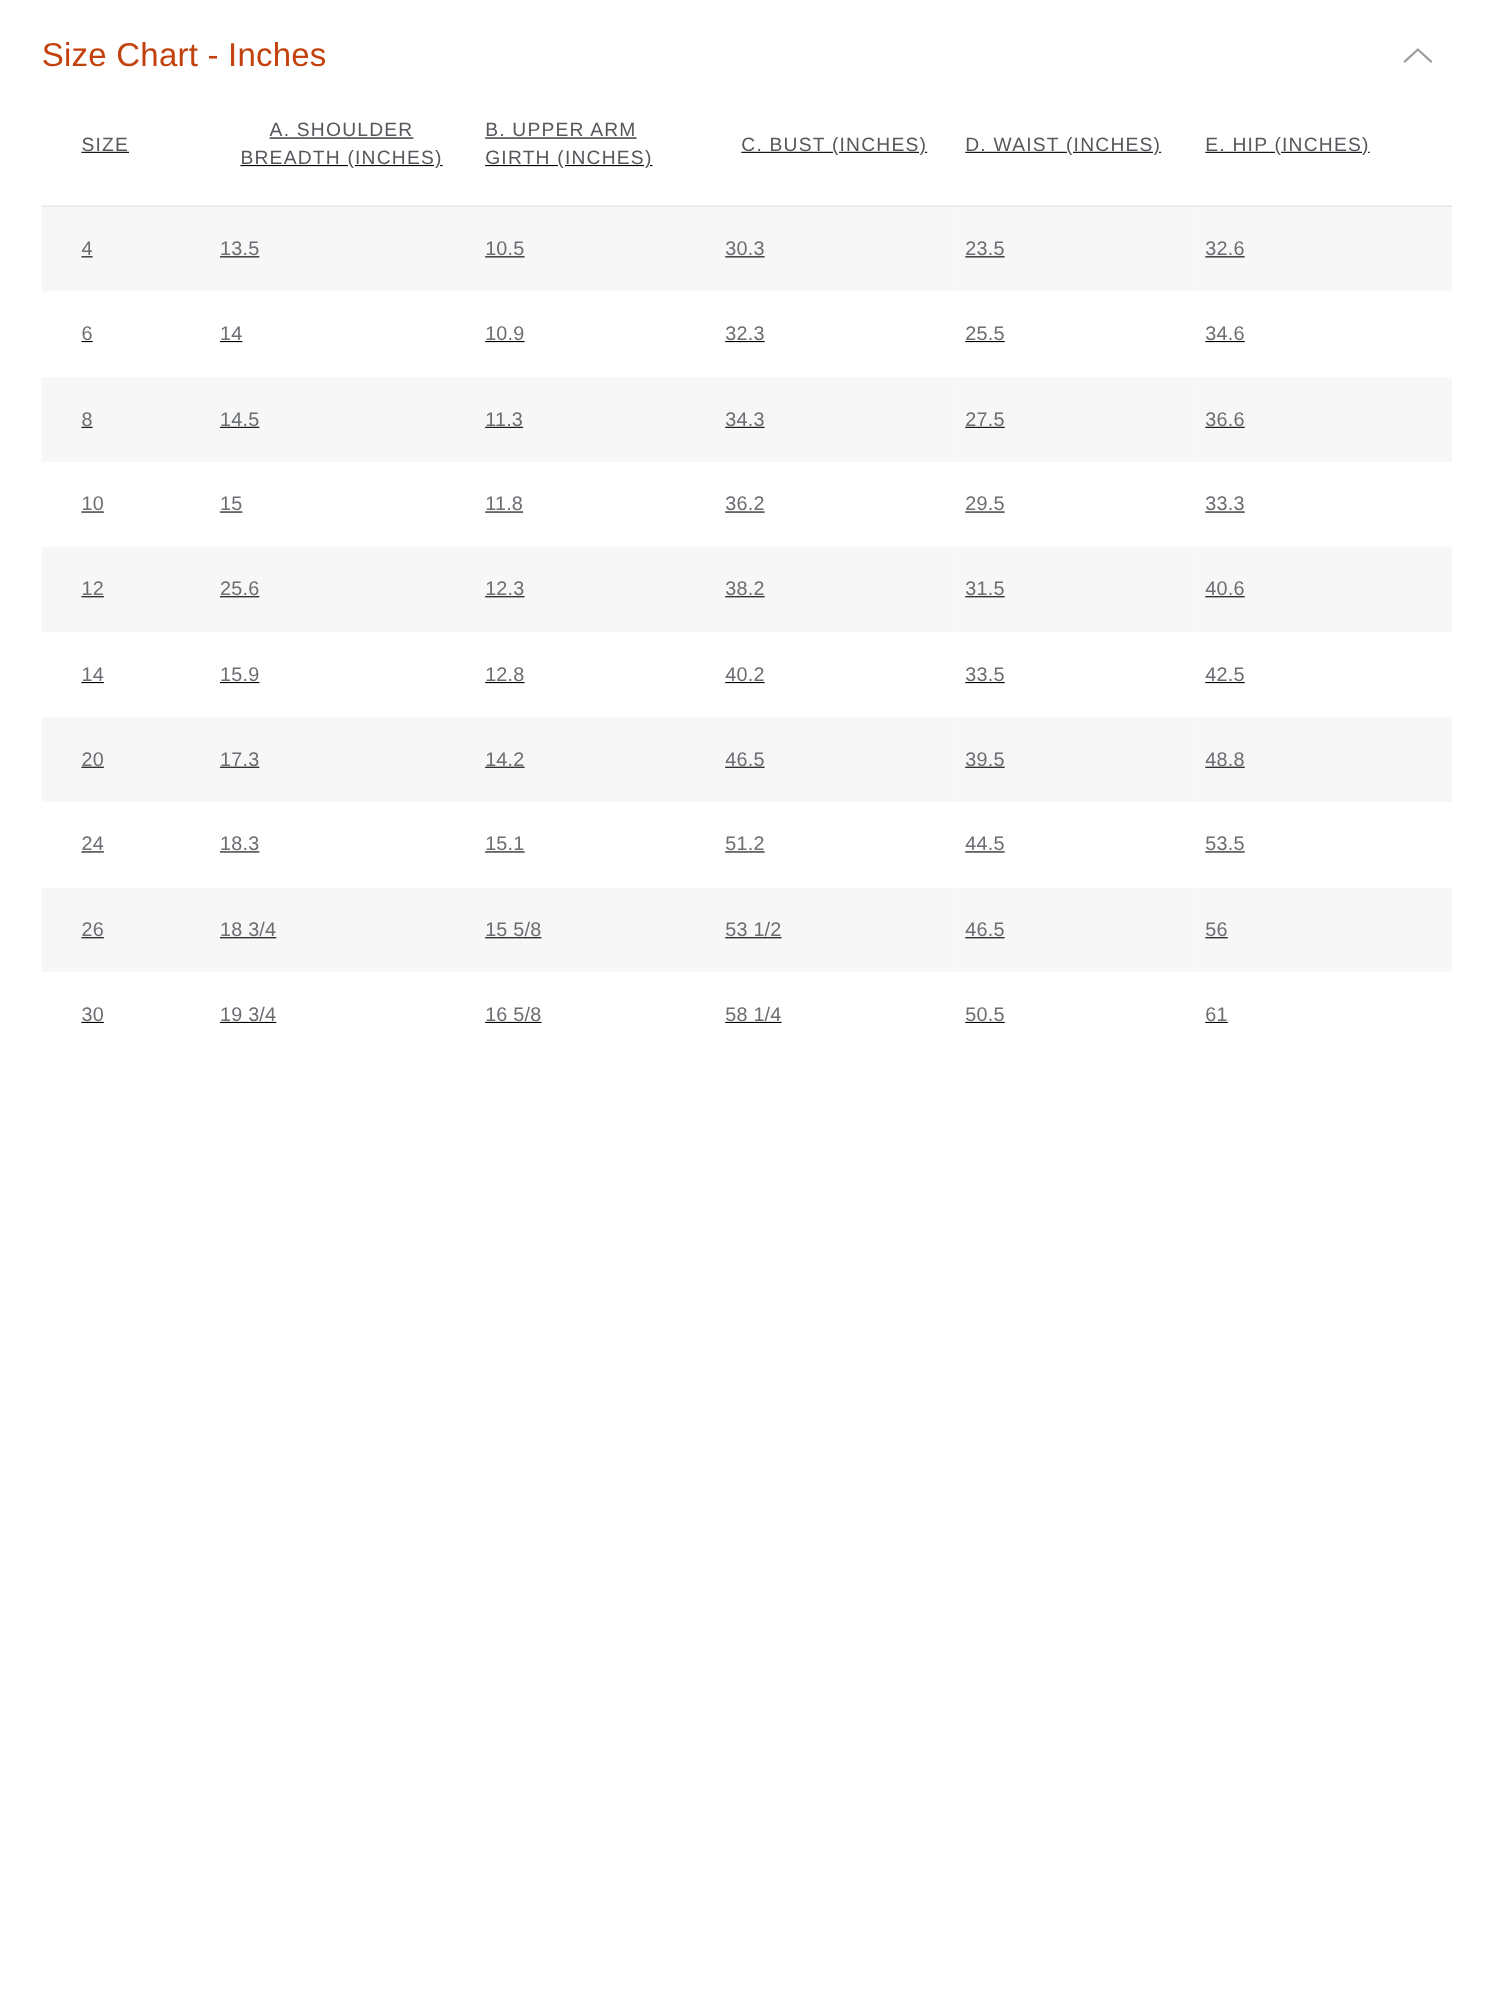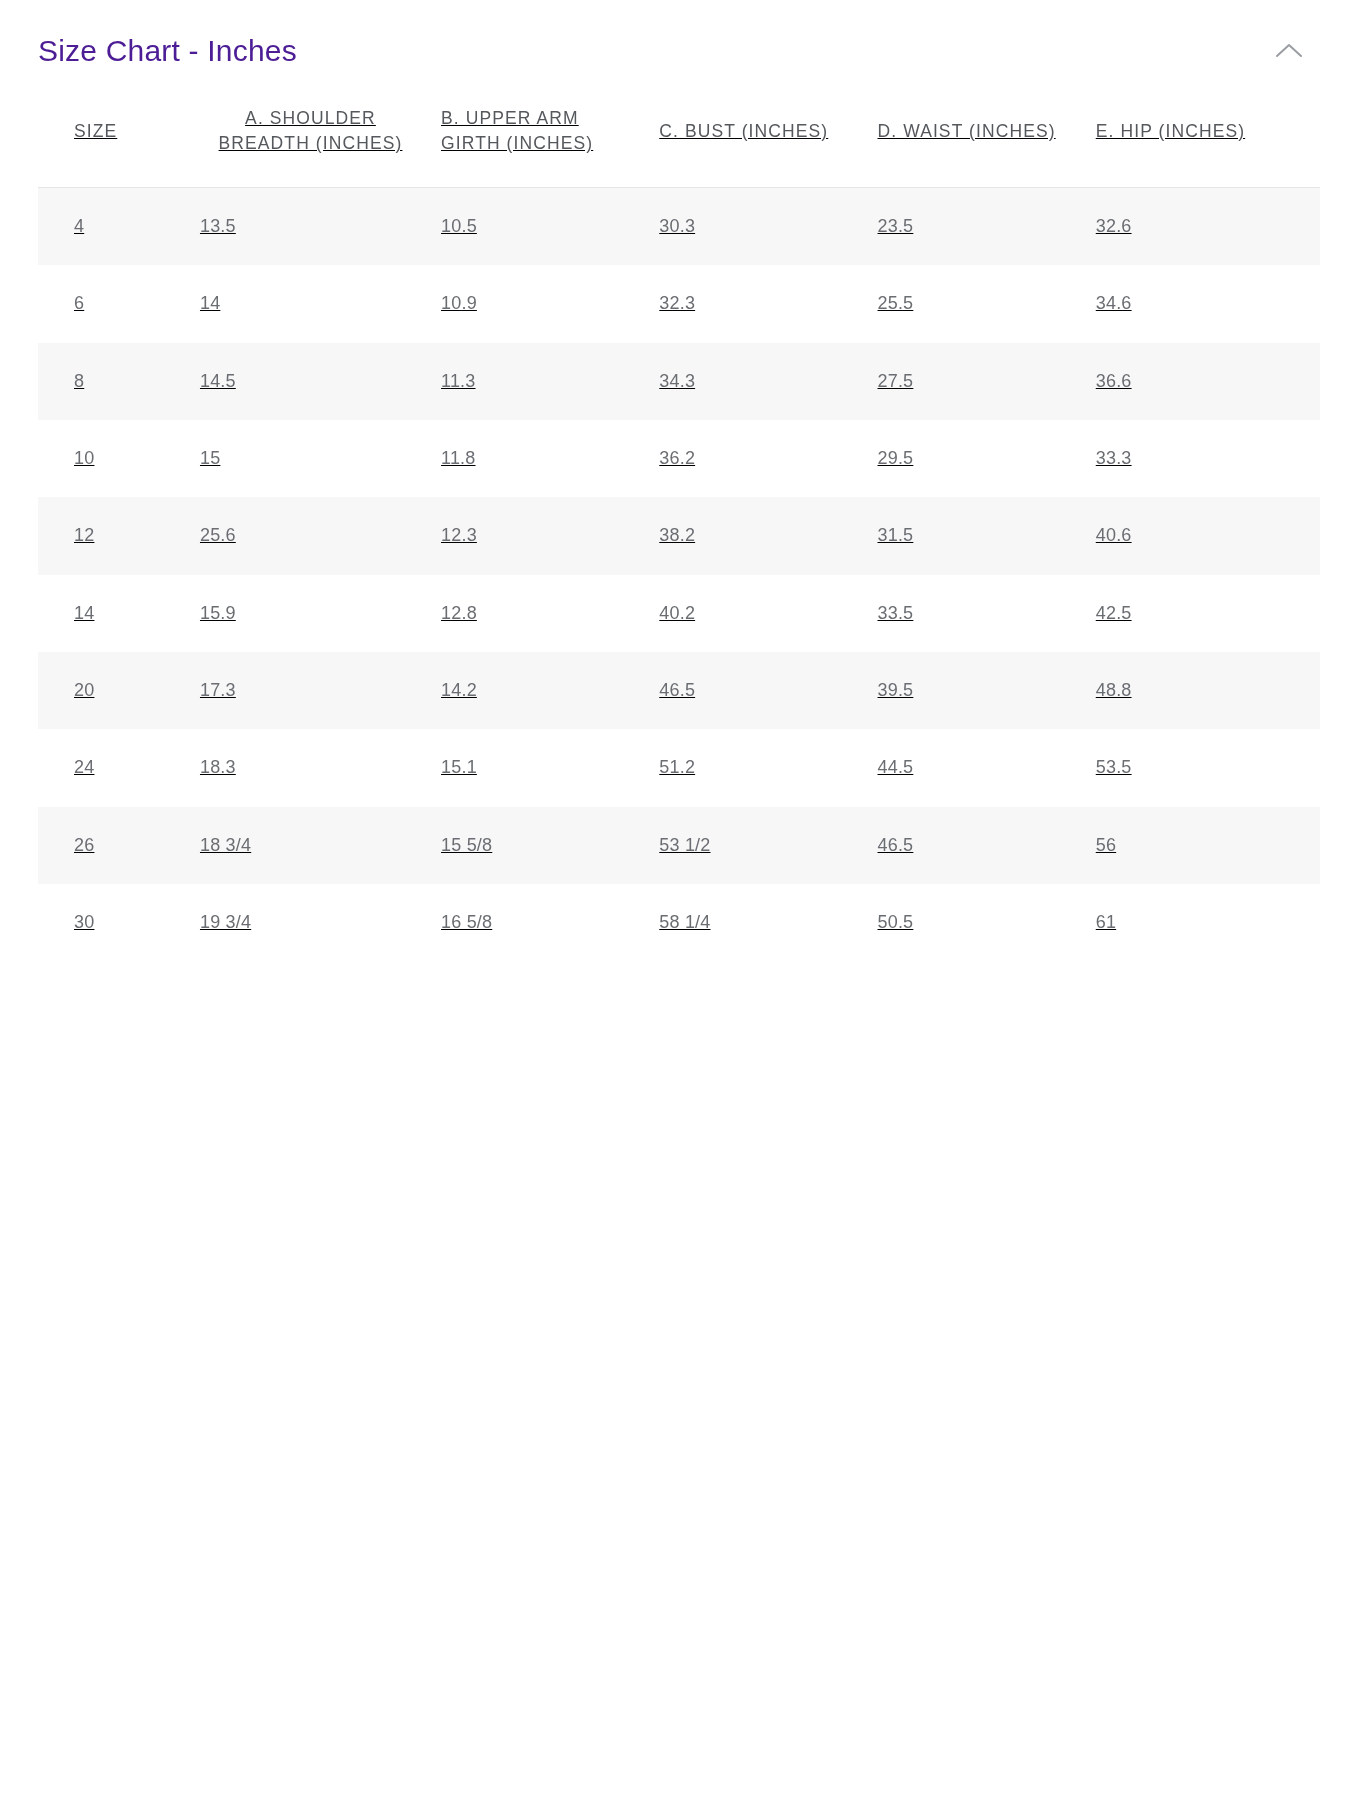--- a/index.html
+++ b/index.html
@@ -19,21 +19,21 @@
     padding: 0 38px;
   }
   .panel-header {
     display: flex;
     align-items: center;
     justify-content: space-between;
     padding: 30px 0 22px 0;
   }
   .panel-title {
     font-size: 30px;
-    color: #4c1d95;
+    color: #c2410c;
     font-weight: 400;
     letter-spacing: 0.2px;
     line-height: 1.2;
   }
   .chevron-btn {
     width: 42px;
     height: 42px;
     display: flex;
     align-items: center;
     justify-content: center;
@@ -59,21 +59,21 @@
     color: #55585c;
     letter-spacing: 1.1px;
     text-transform: uppercase;
     padding: 12px 10px 30px 10px;
     line-height: 1.45;
     border-bottom: 1px solid #e4e5e7;
   }
   table.size-table thead th.col-size { width: 133px; padding-left: 36px; }
   table.size-table thead th.col-a    { width: 211px; text-align: center; }
   table.size-table thead th.col-b    { width: 191px; }
-  table.size-table thead th.col-c    { width: 191px; }
+  table.size-table thead th.col-c    { width: 191px; text-align: center; }
   table.size-table thead th.col-d    { width: 191px; }
   table.size-table thead th.col-e    { width: 205px; }
 
   table.size-table tbody td {
     font-size: 18px;
     color: #6a6d71;
     padding: 27px 10px;
     line-height: 1.3;
     letter-spacing: 0.2px;
     font-weight: 400;

